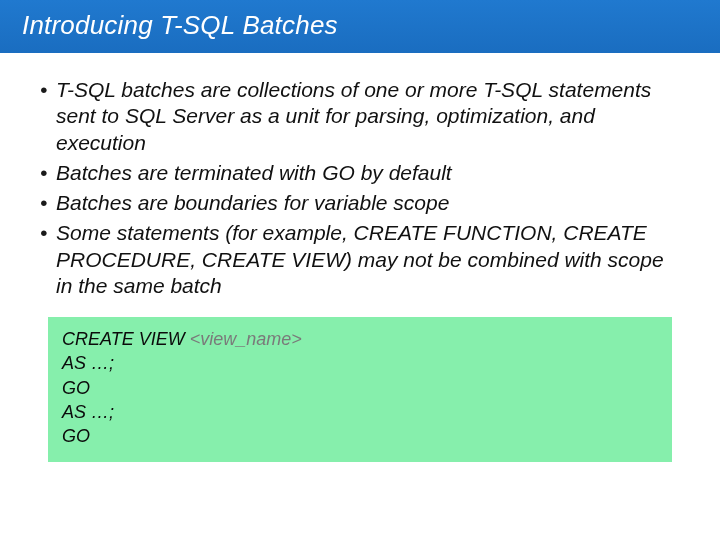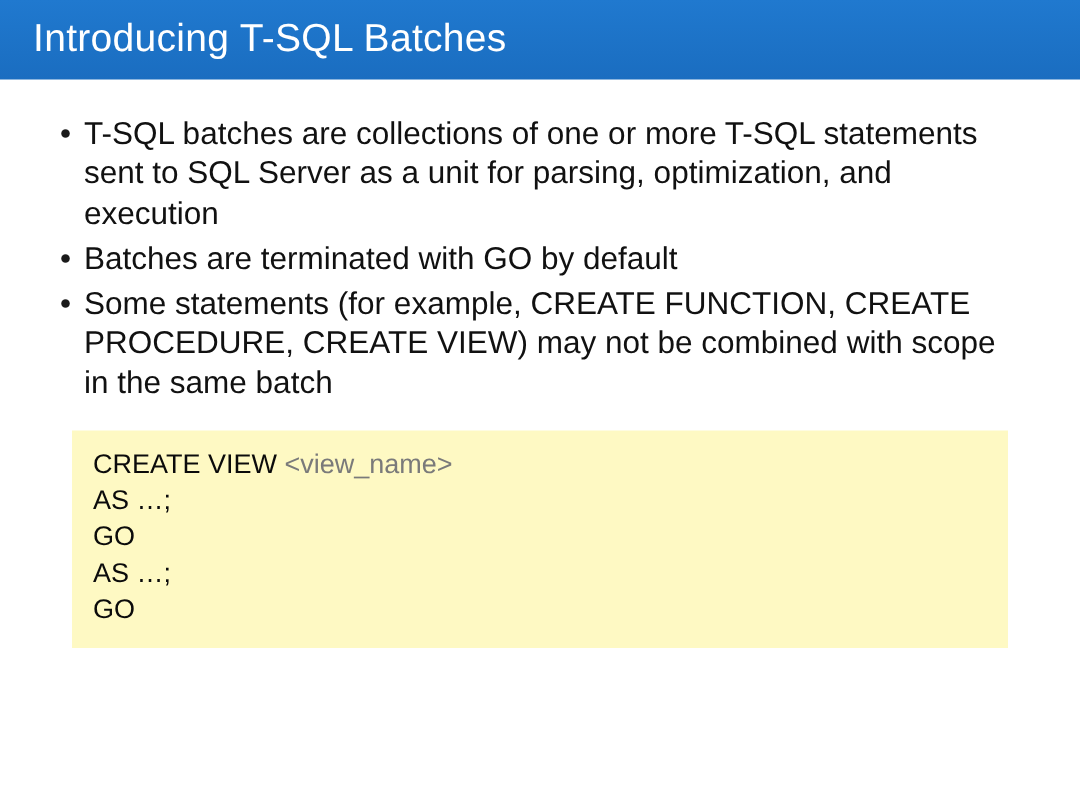--- a/index.html
+++ b/index.html
@@ -3,30 +3,32 @@
 <meta charset="utf-8">
 <style>
   * { box-sizing: border-box; margin: 0; padding: 0; }
   html, body { width: 720px; height: 540px; overflow: hidden; background: #fff; }
   body { font-family: "Segoe UI", Arial, sans-serif; color: #1a1a1a; }
 
   .titlebar {
     background: #1e73c8;
     background: linear-gradient(#2079cf, #1a6dc0);
     padding: 10px 22px 12px 22px;
+    font-style: italic;
   }
   .titlebar h1 {
     color: #ffffff;
     font-weight: 300;
     font-size: 26px;
     letter-spacing: 0.2px;
   }
 
   .content {
     padding: 24px 40px 0 40px;
+    font-style: italic;
   }
 
   ul.bullets {
     list-style: none;
     font-size: 21px;
     line-height: 1.25;
     color: #111;
   }
   ul.bullets > li {
     position: relative;
@@ -39,21 +41,21 @@
     position: absolute;
     left: 0;
     top: 0;
     color: #1a1a1a;
     font-size: 21px;
     line-height: 1.25;
   }
 
   .codeblock {
     margin: 18px 8px 0 8px;
-    background: #fef9c3;
+    background: #86efac;
     padding: 10px 14px 14px 14px;
     font-family: "Segoe UI", Arial, sans-serif;
     font-size: 18px;
     line-height: 1.35;
     color: #0b0b0b;
   }
   .codeblock .kw { color: #0b0b0b; font-weight: 400; }
   .codeblock .ph { color: #7a7a7a; }
   .codeblock .line { white-space: pre; }
 </style>
@@ -62,20 +64,21 @@
 
 <div class="titlebar">
   <h1>Introducing T-SQL Batches</h1>
 </div>
 
 <div class="content">
 
   <ul class="bullets">
     <li>T-SQL batches are collections of one or more T-SQL statements sent to SQL Server as a unit for parsing, optimization, and execution</li>
     <li>Batches are terminated with GO by default</li>
+    <li>Batches are boundaries for variable scope</li>
     <li>Some statements (for example, CREATE FUNCTION, CREATE PROCEDURE, CREATE VIEW) may not be combined with scope in the same batch</li>
   </ul>
 
   <div class="codeblock">
     <div class="line"><span class="kw">CREATE VIEW </span><span class="ph">&lt;view_name&gt;</span></div>
     <div class="line">AS …;</div>
     <div class="line">GO</div>
     <div class="line">AS …;</div>
     <div class="line">GO</div>
   </div>

